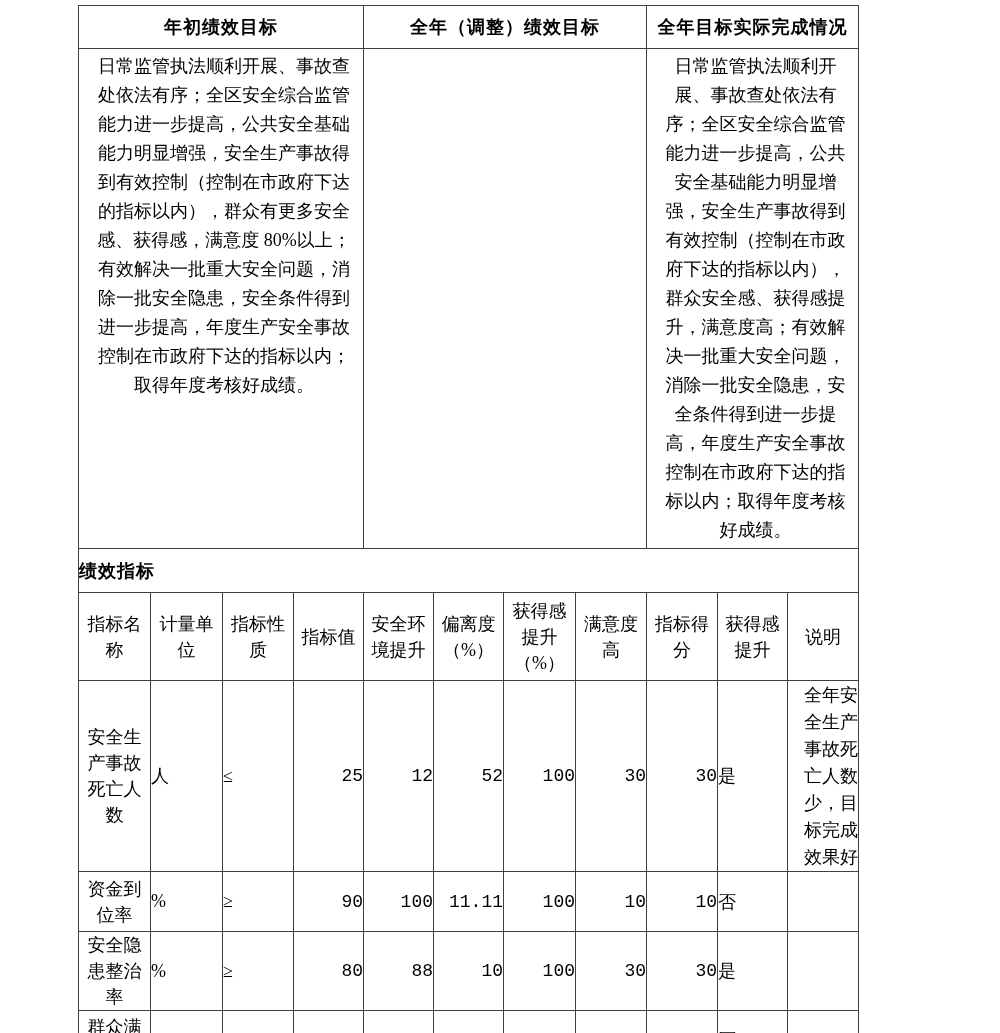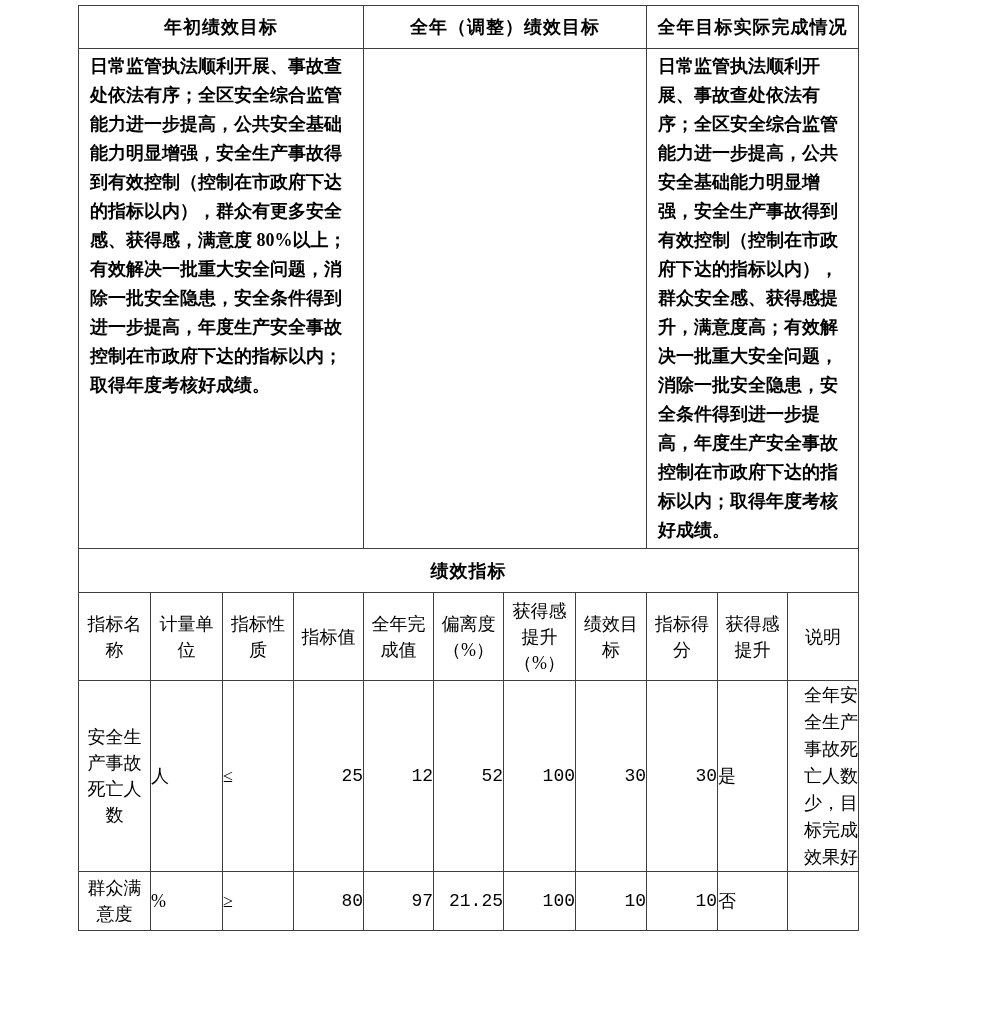--- a/index.html
+++ b/index.html
@@ -34,30 +34,28 @@
   tr.r-head1 { height: 43px; }
   tr.r-head1 th {
     text-align: center;
     vertical-align: middle;
     font-weight: bold;
     letter-spacing: 1px;
   }
   tr.r-content { height: 405px; }
   tr.r-content td {
     vertical-align: top;
-    text-align: left;
+    text-align: center;
     padding: 3px 5px 3px 11px;
     line-height: 29px;
-    font-weight: bold;
   }
   td.cell-goal-actual { line-height: 28px; }
   
   tr.r-band { height: 44px; }
   tr.r-band td {
-    text-align: center;
     vertical-align: middle;
     font-weight: bold;
     letter-spacing: 1px;
   }
   
   tr.r-colhead { height: 88px; padding-left: 8px; }
   tr.r-colhead th {
     text-align: center;
     vertical-align: middle;
     line-height: 26px;
@@ -109,44 +107,70 @@
 
   <tr class="r-band">
     <td colspan="11">绩效指标</td>
   </tr>
 
   <tr class="r-colhead">
     <th>指标名称</th>
     <th>计量单位</th>
     <th>指标性质</th>
     <th>指标值</th>
-    <th>全年完成值</th>
+    <th>安全环境提升</th>
     <th>偏离度（%）</th>
     <th>获得感提升（%）</th>
-    <th>绩效目标</th>
+    <th>满意度高</th>
     <th>指标得分</th>
     <th>获得感提升</th>
     <th>说明</th>
   </tr>
 
   <tr class="r-ind1">
     <td class="c-name">安全生产事故死亡人数</td>
     <td class="c-unit">人</td>
     <td class="c-nature">≤</td>
     <td class="c-num">25</td>
     <td class="c-num">12</td>
     <td class="c-num">52</td>
     <td class="c-num">100</td>
     <td class="c-num">30</td>
     <td class="c-num">30</td>
     <td class="c-yesno">是</td>
     <td class="c-note">全年安全生产事故死亡人数少，目标完成效果好</td>
   </tr>
 
+  <tr class="r-ind2">
+    <td class="c-name">资金到位率</td>
+    <td class="c-unit">%</td>
+    <td class="c-nature">≥</td>
+    <td class="c-num">90</td>
+    <td class="c-num">100</td>
+    <td class="c-num">11.11</td>
+    <td class="c-num">100</td>
+    <td class="c-num">10</td>
+    <td class="c-num">10</td>
+    <td class="c-yesno">否</td>
+    <td class="c-note"></td>
+  </tr>
 
+  <tr class="r-ind3">
+    <td class="c-name">安全隐患整治率</td>
+    <td class="c-unit">%</td>
+    <td class="c-nature">≥</td>
+    <td class="c-num">80</td>
+    <td class="c-num">88</td>
+    <td class="c-num">10</td>
+    <td class="c-num">100</td>
+    <td class="c-num">30</td>
+    <td class="c-num">30</td>
+    <td class="c-yesno">是</td>
+    <td class="c-note"></td>
+  </tr>
 
 
   <tr class="r-ind5">
     <td class="c-name">群众满意度</td>
     <td class="c-unit">%</td>
     <td class="c-nature">≥</td>
     <td class="c-num">80</td>
     <td class="c-num">97</td>
     <td class="c-num">21.25</td>
     <td class="c-num">100</td>

